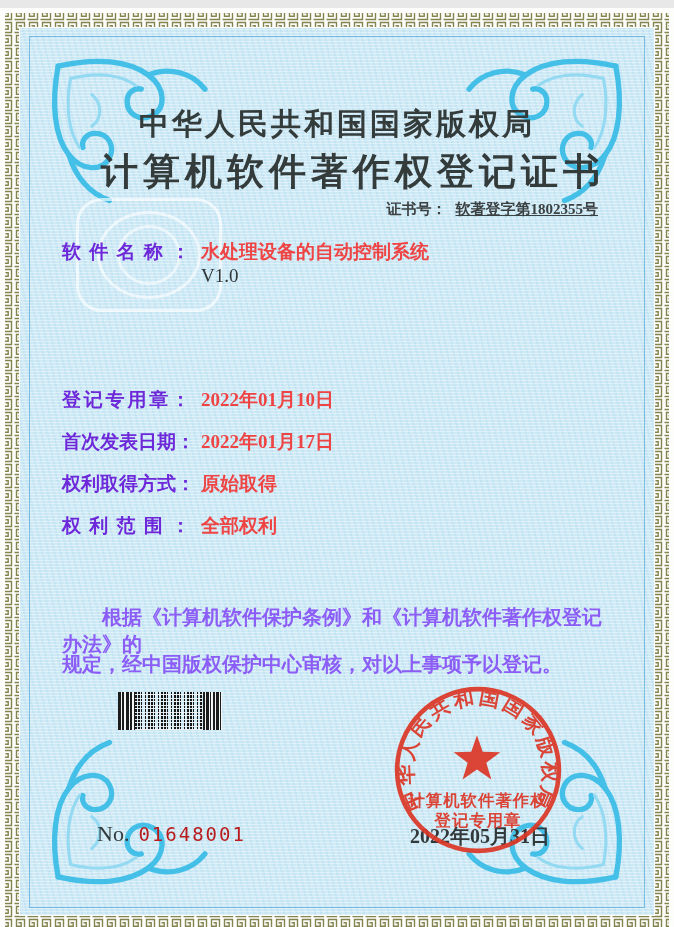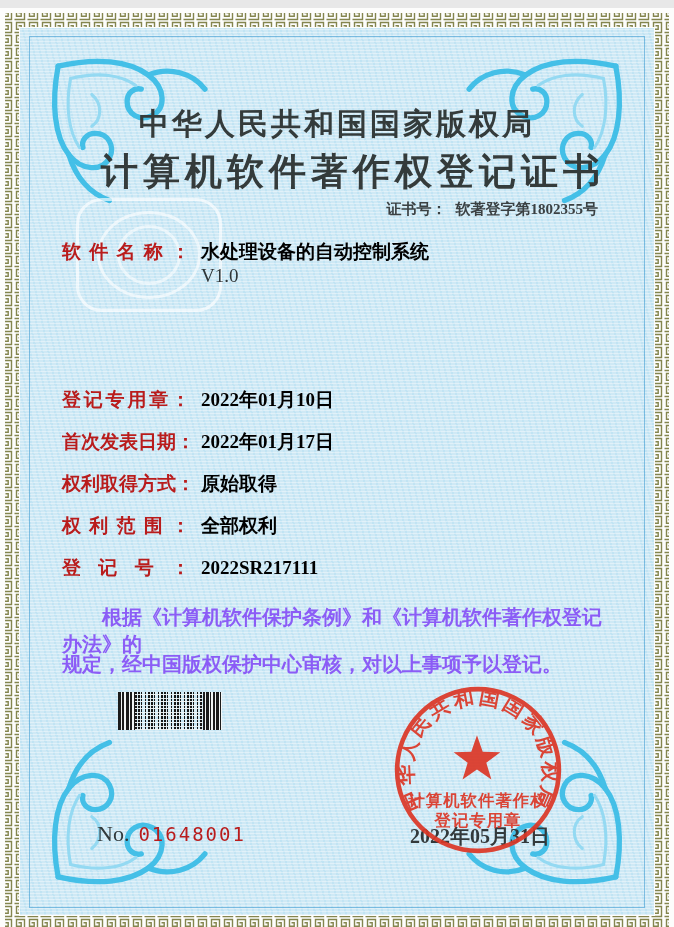--- a/index.html
+++ b/index.html
@@ -30,24 +30,24 @@
     position:absolute;left:76px;top:190px;width:140px;height:108px;
     border:3px solid rgba(255,255,255,.65);border-radius:26px;z-index:1;
   }
   .wm::before{content:"";position:absolute;inset:10px 18px;border:3px solid rgba(255,255,255,.6);border-radius:50%;}
   .wm::after{content:"";position:absolute;inset:24px 38px;border:3px solid rgba(255,255,255,.55);border-radius:50%;}
   
   .txt{position:absolute;color:#2f3638;z-index:2;white-space:nowrap;}
   .authority{left:0;top:96px;width:100%;text-align:center;font-size:30px;font-weight:bold;letter-spacing:3px;color:#343b3b;}
   .cert-title{left:16px;top:139px;width:100%;text-align:center;font-size:37px;font-weight:bold;letter-spacing:5px;color:#343b3b;}
   .certno{right:76px;top:192px;font-size:15px;font-weight:bold;color:#3b4143;}
-  .certno .cv{margin-left:9px;}
+  .certno .cv{margin-left:9px;text-decoration:underline;}
   .row{left:62px;font-size:19px;font-weight:bold;}
-  .lbl{display:inline-block;width:128px;text-align:justify;text-align-last:justify;color:#b91c1c;}
-  .val{margin-left:11px;color:#000000;}
+  .lbl{display:inline-block;width:128px;text-align:justify;text-align-last:justify;color:#6d28d9;}
+  .val{margin-left:11px;color:#ef4444;}
   .val2{left:201px;font-size:19px;font-weight:normal;}
   .stmt{left:62px;right:64px;font-size:20px;color:#8b5cf6;font-weight:bold;white-space:normal;}
   .stmt.l1{text-indent:40px;}
   
   .barcode{position:absolute;left:118px;top:684px;width:104px;height:38px;display:flex;z-index:2;}
   .bc-l,.bc-r{width:17px;height:100%;
     background:repeating-linear-gradient(90deg,#1c1c1c 0 3px,#f2f6f6 3px 4px,#1c1c1c 4px 6px,#f2f6f6 6px 8px);}
   .bc-r{width:19px;
     background:repeating-linear-gradient(90deg,#1c1c1c 0 2px,#f2f6f6 2px 3px,#1c1c1c 3px 6px,#f2f6f6 6px 7px,#1c1c1c 7px 8px,#f2f6f6 8px 10px);}
   .bc-m{flex:1;height:100%;
@@ -138,23 +138,20 @@
   </div>
 
   <div class="txt row" style="top:505px">
     <span class="lbl">权利范围：</span><span class="val">全部权利</span>
   </div>
 
   <div class="txt row" style="top:463px">
     <span class="lbl">权利取得方式：</span><span class="val">原始取得</span>
   </div>
 
-  <div class="txt row" style="top:547px">
-    <span class="lbl">登记号：</span><span class="val">2022SR217111</span>
-  </div>
 
   <div class="txt stmt l1" style="top:596px">根据《计算机软件保护条例》和《计算机软件著作权登记办法》的</div>
   <div class="txt stmt" style="top:643px">规定，经中国版权保护中心审核，对以上事项予以登记。</div>
 
   <div class="barcode">
     <span class="bc-l"></span>
     <span class="bc-m"></span>
     <span class="bc-r"></span>
   </div>
 

